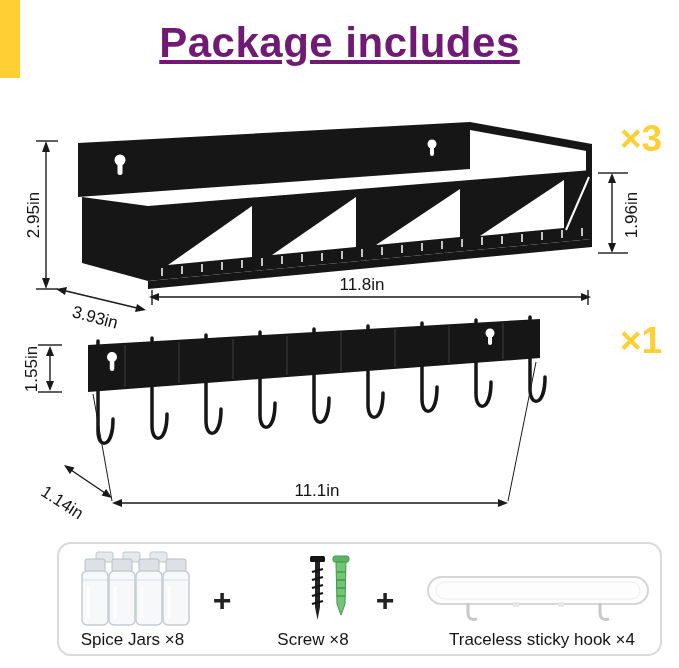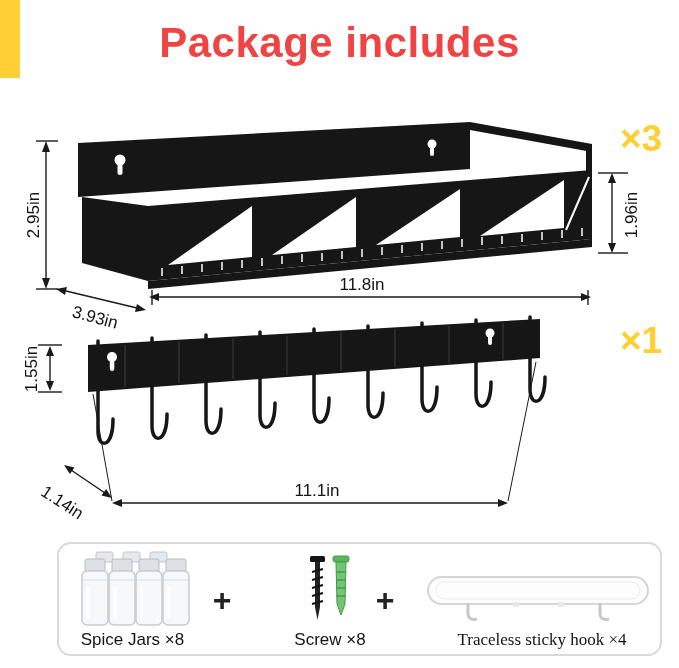--- a/index.html
+++ b/index.html
@@ -21,21 +21,21 @@
   .includes-box { border:2px solid #dadada; border-radius:14px; background:#ffffff; z-index:1; }
   svg.art { position:absolute; left:0; top:0; z-index:2; }
 </style>
 </head>
 <body>
 
 <div class="canvas">
 
   <div class="abs ribbon" style="background: rgb(255, 207, 51);"></div>
 
-  <div class="abs title accent" style="color: #ef4444;">Package includes</div>
+  <div class="abs title accent" style="color: #701a75; text-decoration: underline;">Package includes</div>
 
   <div class="abs includes-box" style="left:57px; top:542px; width:605px; height:114px;"></div>
 
   <svg class="art" width="679" height="668" viewBox="0 0 679 668">
 
     <g>
       <polygon points="78,143 470,122 470,169 78,197" fill="#161616"></polygon>
       <polygon points="470,122 592,144 592,152 470,130" fill="#161616"></polygon>
       <polygon points="586,144 592,145 592,240 586,239" fill="#161616"></polygon>
       <polygon points="82,197 148,206 148,281 82,263" fill="#161616"></polygon>
@@ -226,16 +226,16 @@
   <div class="abs dim rot-ccw" style="left:592px; top:206px; width:80px;">1.96in</div>
 
   <div class="abs dim rot-ccw" style="left:-8px; top:360px; width:80px;">1.55in</div>
   <div class="abs dim rot33" style="left:22px; top:494px; width:80px;">1.14in</div>
   <div class="abs dim" style="left:267px; top:482px; width:100px;">11.1in</div>
 
   <div class="abs plus" style="left:206px; top:582px; width:32px;">+</div>
   <div class="abs plus" style="left:369px; top:582px; width:32px;">+</div>
 
   <div class="abs item-label" style="left:60px; top:630px; width:145px;">Spice Jars ×8</div>
-  <div class="abs item-label" style="left:285px; top:630px; width:90px;">Screw ×8</div>
-  <div class="abs item-label" style="left:420px; top:630px; width:244px;font-family:Liberation Serif, serif;">Traceless sticky hook ×4</div>
+  <div class="abs item-label" style="left:268px; top:630px; width:90px;">Screw ×8</div>
+  <div class="abs item-label" style="left:420px; top:630px; width:244px;">Traceless sticky hook ×4</div>
 
 </div>
 
 </body></html>

